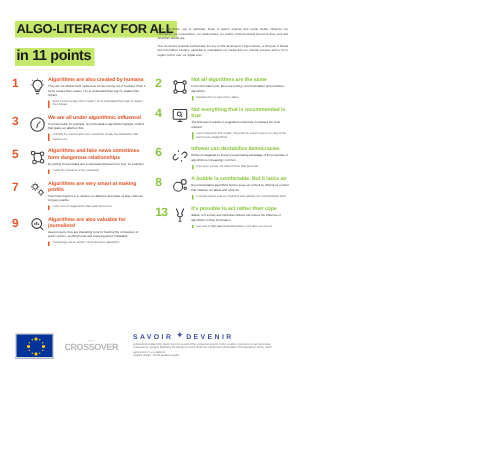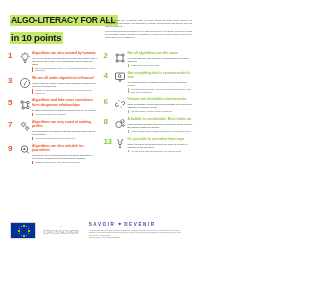--- a/index.html
+++ b/index.html
@@ -69,21 +69,21 @@
   .credits{font-size:1.75px;line-height:2.5px;color:#6a6a6a;margin:0;}
 </style>
 </head>
 <body>
 
 <div class="page">
 
   <div class="header">
     <div class="head-left">
       <div><span class="title-l1">ALGO-LITERACY FOR ALL</span></div>
-      <div><span class="title-l2">in 10 points</span></div>
+      <div><span class="title-l2">in 11 points</span></div>
     </div>
     <div class="head-right">
       <p class="intro-p">From algorithms, use to particular, those of search engines and social media, influence our information, our consumption, our relationships, our politics. Citizens should know how they work and what their effects are.</p>
       <p class="intro-p">This document presents synthetically the key points developed in Algo-Literacy, a first part of Media and Information Literacy, essential to understand our media and our cultural universe and to try to regain control over our digital lives.</p>
     </div>
   </div>
 
   <div class="grid">
     <div class="col">
 

